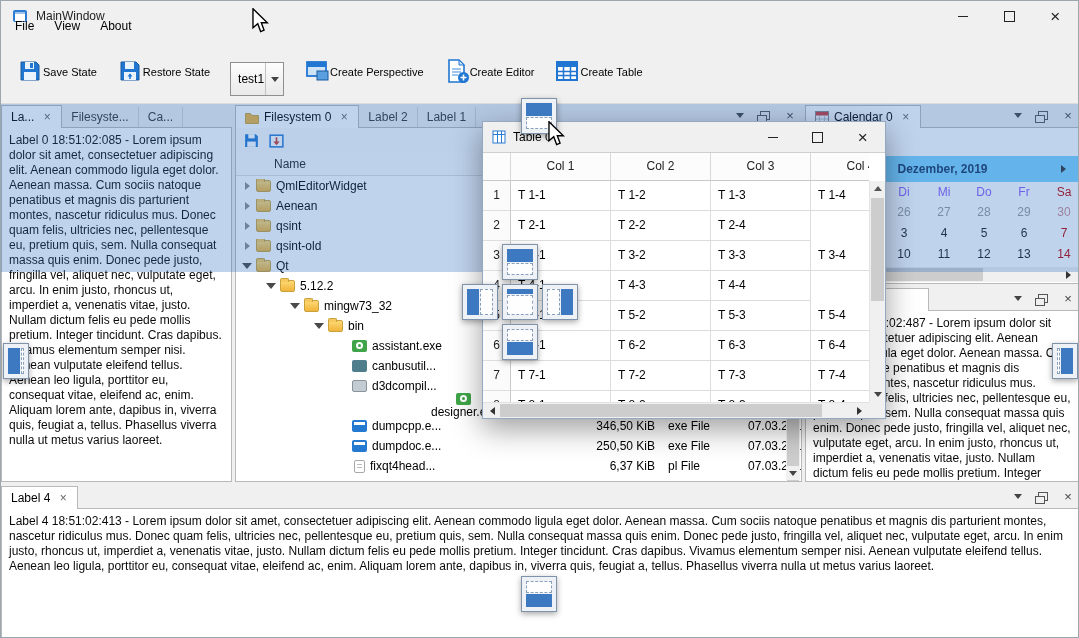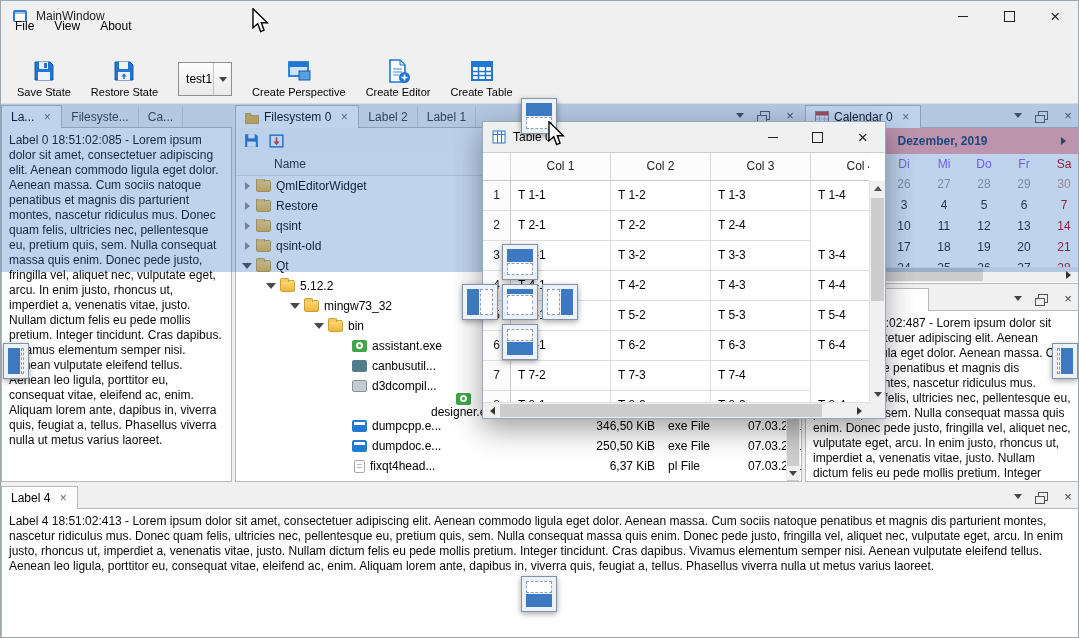--- a/index.html
+++ b/index.html
@@ -17,21 +17,21 @@
   .glyph-max{width:9px;height:9px;border:1px solid #222;}
   .glyph-close::before{content:"×";font-size:17px;line-height:1;color:#222;}
 
   
   .menubar{position:absolute;left:0;top:14px;right:0;height:22px;display:flex;align-items:center;padding-left:4px;}
   .menu-item{padding:3px 10px;}
 
   
   .toolbar{position:absolute;left:0;top:52px;right:0;height:51px;border-bottom:1px solid #dcdcdc;
     display:flex;align-items:flex-start;padding-left:6px;box-sizing:border-box;}
-  .tool-btn{display:flex;flex-direction:column;align-items:center;padding:5px 10px 2px;}
+  .tool-btn{display:flex;align-items:center;padding:5px 10px 2px;}
   .ticon{width:26px;height:26px;margin-bottom:2px;}
   .tool-label{font-size:11px;white-space:nowrap;}
   .combo{margin:9px 10px 0 10px;height:34px;width:54px;position:relative;display:flex;align-items:center;
     background:linear-gradient(#fdfdfd,#e9e9e9);border:1px solid #8f8f8f;box-sizing:border-box;padding-left:7px;}
   .combo-arrow{position:absolute;right:0;top:0;bottom:0;width:17px;display:flex;align-items:center;justify-content:center;border-left:1px solid #c2c2c2;}
   .tri{width:0;height:0;display:inline-block;}
   .t-down{border:4px solid transparent;border-top:5px solid #444;margin-top:4px;}
   .t-up{border:4px solid transparent;border-bottom:5px solid #555;margin-bottom:4px;}
   .t-left{border:4px solid transparent;border-right:5px solid #333;}
   .t-right{border:4px solid transparent;border-left:5px solid #333;}
@@ -82,21 +82,21 @@
   .fi.app-blue{background:#2479d0;}
   .fi.app-blue::after{content:"";position:absolute;left:2px;top:2px;right:2px;height:3px;background:#fff;}
   .fi.file{background:#fff;border:1px solid #a9a9a9;box-sizing:border-box;width:11px;height:13px;margin-left:4px;}
   .fi.file::after{content:"";position:absolute;left:2px;top:3px;right:2px;height:1px;background:#bbb;box-shadow:0 3px 0 #bbb;}
   .fs-vscroll{position:absolute;top:48px;right:1px;bottom:1px;width:14px;background:#f0f0f0;}
   .sb-btn{position:absolute;left:0;right:0;height:14px;display:flex;align-items:center;justify-content:center;background:#f0f0f0;}
   .sb-top{top:0;} .sb-bottom{bottom:0;}
   .sb-thumb-v{position:absolute;left:1px;right:1px;background:#cdcdcd;}
 
   
-  .cal-nav{position:relative;height:26px;display:flex;align-items:center;justify-content:space-between;padding:0 9px;background:#fca5a5;}
+  .cal-nav{position:relative;height:26px;display:flex;align-items:center;justify-content:space-between;padding:0 9px;background:#7dd3fc;margin-top:28px;}
   .cal-title{position:absolute;left:0;right:0;text-align:center;font-weight:bold;color:#18365e;}
   .cal-days{display:flex;padding-left:38px;height:20px;}
   .cal-row{display:flex;padding-left:38px;height:21px;}
   .cal-cell{width:40px;flex:none;text-align:center;line-height:21px;color:#1a1a1a;}
   .cal-dayname{line-height:20px;color:#8b5cf6;}
   .cal-cell.red{color:#c00000;}
   .cal-cell.muted{color:#9a9a9a;}
   .cal-cell.red-muted{color:#cf8d8d;}
   .cal-weeks{overflow:hidden;height:94px;}
   .cal-hscroll{position:absolute;left:1px;right:1px;bottom:1px;height:15px;background:#f0f0f0;}
@@ -320,21 +320,21 @@
               <span class="fs-label">QmlEditorWidget</span>
             </div>
             <div class="fs-col-size"></div>
             <div class="fs-col-type"></div>
             <div class="fs-col-date"></div>
           </div>
           <div class="fs-row">
             <div class="fs-col-name" style="padding-left: 4px;">
               <span class="chev collapsed"></span>
               <span class="fi folder"></span>
-              <span class="fs-label">Restore</span>
+              <span class="fs-label">Aenean</span>
             </div>
             <div class="fs-col-size"></div>
             <div class="fs-col-type"></div>
             <div class="fs-col-date"></div>
           </div>
           <div class="fs-row">
             <div class="fs-col-name" style="padding-left: 4px;">
               <span class="chev collapsed"></span>
               <span class="fi folder"></span>
               <span class="fs-label">qsint</span>
@@ -666,40 +666,40 @@
           <div class="t-row">
             <div class="t-rowhead">3</div>
             <div class="t-cell">T 3-1</div>
             <div class="t-cell">T 3-2</div>
             <div class="t-cell">T 3-3</div>
             <div class="t-cell">T 3-4</div>
           </div>
           <div class="t-row">
             <div class="t-rowhead">4</div>
             <div class="t-cell">T 4-1</div>
-            <div class="t-cell">T 4-2</div>
             <div class="t-cell">T 4-3</div>
             <div class="t-cell">T 4-4</div>
           </div>
           <div class="t-row">
             <div class="t-rowhead">5</div>
             <div class="t-cell">T 5-1</div>
             <div class="t-cell">T 5-2</div>
             <div class="t-cell">T 5-3</div>
             <div class="t-cell">T 5-4</div>
           </div>
           <div class="t-row">
             <div class="t-rowhead">6</div>
             <div class="t-cell">T 6-1</div>
             <div class="t-cell">T 6-2</div>
             <div class="t-cell">T 6-3</div>
             <div class="t-cell">T 6-4</div>
           </div>
           <div class="t-row">
             <div class="t-rowhead">7</div>
+            <div class="t-cell">T 7-1</div>
             <div class="t-cell">T 7-2</div>
             <div class="t-cell">T 7-3</div>
             <div class="t-cell">T 7-4</div>
           </div>
           <div class="t-row">
             <div class="t-rowhead">8</div>
             <div class="t-cell">T 8-1</div>
             <div class="t-cell">T 8-2</div>
             <div class="t-cell">T 8-3</div>
             <div class="t-cell">T 8-4</div>

